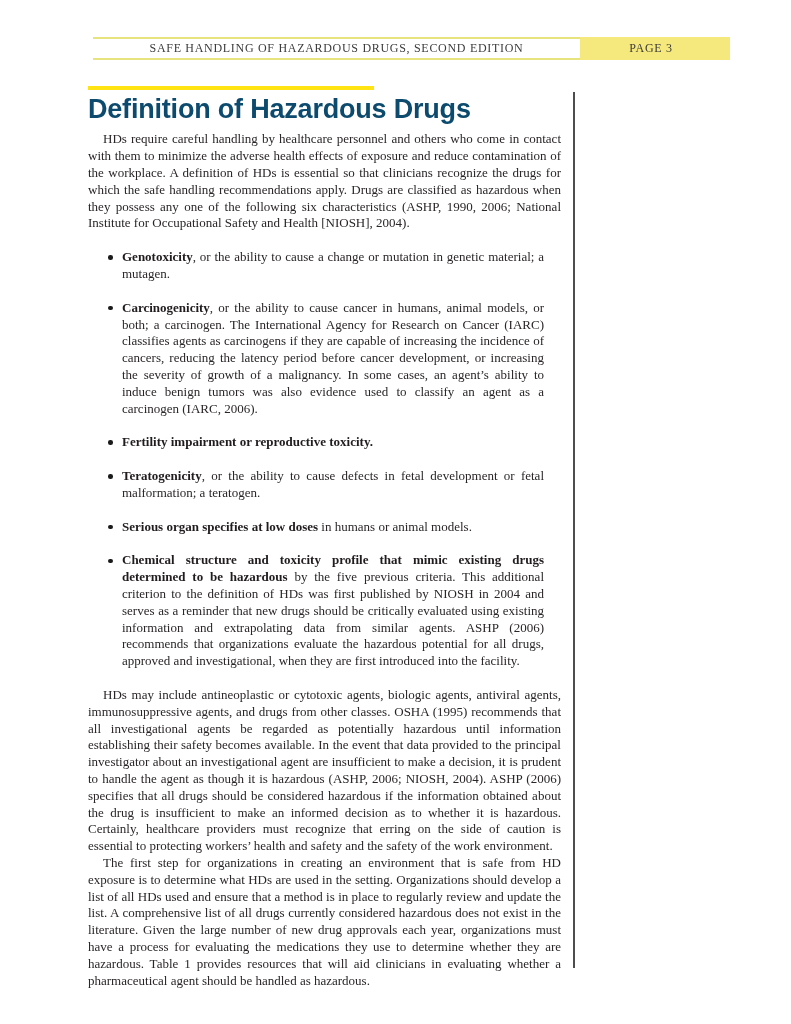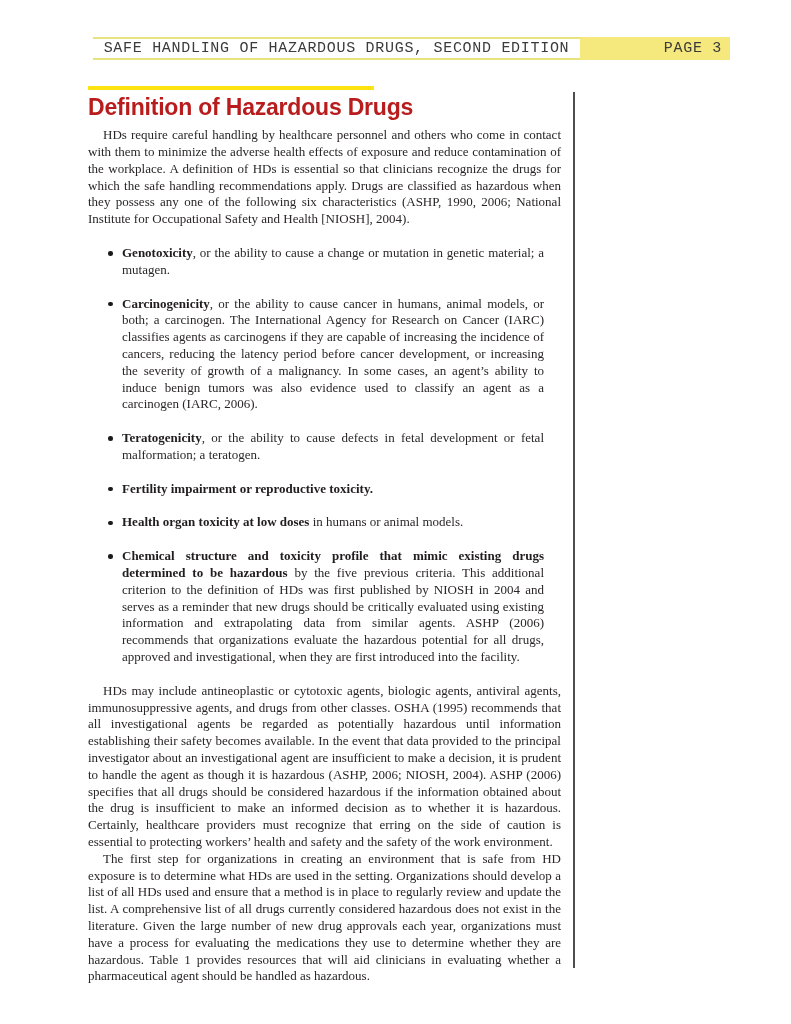--- a/index.html
+++ b/index.html
@@ -30,32 +30,32 @@
     flex: 1;
     border-top: 2px solid #e8e47d;
     border-bottom: 2px solid #e8e47d;
     display: flex;
     align-items: center;
     justify-content: center;
     background: #ffffff;
   }
   .header-title-cell span,
   .page-badge span {
-    font-family: Liberation Mono, monospace;
-    font-size: 15px;
+    font-family: Liberation Serif, serif;
+    font-size: 12px;
     letter-spacing: 0.7px;
     color: #3b3b3b;
     white-space: nowrap;
   }
   .page-badge {
     width: 150px;
     background: #f5e87c;
     display: flex;
     align-items: center;
-    justify-content: flex-end;
+    justify-content: center;
     padding-right: 8px;
     box-sizing: border-box;
   }
 
   
   .vertical-rule {
     position: absolute;
     left: 573px;
     top: 92px;
     width: 1.5px;
@@ -71,24 +71,24 @@
     width: 473px;
   }
   .accent-bar {
     width: 286px;
     height: 4px;
     background: #ffe312;
     margin: 0 0 5px 0;
   }
   h1.section-heading {
     font-family: "Liberation Sans", sans-serif;
-    font-size: 23px;
+    font-size: 27px;
     font-weight: bold;
     letter-spacing: -0.2px;
-    color: #b91c1c;
+    color: #0c4a6e;
     margin: 0 0 8px 0;
     line-height: 1.05;
   }
   .bodytext {
     font-size: 13px;
     line-height: 16.8px;
     text-align: justify;
   }
   .bodytext p {
     margin: 0;
@@ -137,22 +137,22 @@
 <main class="content">
   <div class="accent-bar"></div>
   <h1 class="section-heading">Definition of Hazardous Drugs</h1>
 
   <div class="bodytext">
     <p class="indent">HDs require careful handling by healthcare personnel and others who come in contact with them to minimize the adverse health effects of exposure and reduce contamination of the workplace. A definition of HDs is essential so that clinicians recognize the drugs for which the safe handling recommendations apply. Drugs are classified as hazardous when they possess any one of the following six characteristics (ASHP, 1990, 2006; National Institute for Occupational Safety and Health [NIOSH], 2004).</p>
 
     <ul class="hd-criteria">
       <li><span class="bdot"></span><b>Genotoxicity</b><span>, or the ability to cause a change or mutation in genetic material; a mutagen.</span></li>
       <li><span class="bdot"></span><b>Carcinogenicity</b><span>, or the ability to cause cancer in humans, animal models, or both; a carcinogen. The International Agency for Research on Cancer (IARC) classifies agents as carcinogens if they are capable of increasing the incidence of cancers, reducing the latency period before cancer development, or increasing the severity of growth of a malignancy. In some cases, an agent’s ability to induce benign tumors was also evidence used to classify an agent as a carcinogen (IARC, 2006).</span></li>
+      <li><span class="bdot"></span><b>Fertility impairment or reproductive toxicity.</b><span></span></li>
       <li><span class="bdot"></span><b>Teratogenicity</b><span>, or the ability to cause defects in fetal development or fetal malformation; a teratogen.</span></li>
-      <li><span class="bdot"></span><b>Fertility impairment or reproductive toxicity.</b><span></span></li>
-      <li><span class="bdot"></span><b>Health organ toxicity at low doses</b><span> in humans or animal models.</span></li>
+      <li><span class="bdot"></span><b>Serious organ specifies at low doses</b><span> in humans or animal models.</span></li>
       <li><span class="bdot"></span><b>Chemical structure and toxicity profile that mimic existing drugs determined to be hazardous</b><span> by the five previous criteria. This additional criterion to the definition of HDs was first published by NIOSH in 2004 and serves as a reminder that new drugs should be critically evaluated using existing information and extrapolating data from similar agents. ASHP (2006) recommends that organizations evaluate the hazardous potential for all drugs, approved and investigational, when they are first introduced into the facility.</span></li>
     </ul>
 
     <p class="indent">HDs may include antineoplastic or cytotoxic agents, biologic agents, antiviral agents, immunosuppressive agents, and drugs from other classes. OSHA (1995) recommends that all investigational agents be regarded as potentially hazardous until information establishing their safety becomes available. In the event that data provided to the principal investigator about an investigational agent are insufficient to make a decision, it is prudent to handle the agent as though it is hazardous (ASHP, 2006; NIOSH, 2004). ASHP (2006) specifies that all drugs should be considered hazardous if the information obtained about the drug is insufficient to make an informed decision as to whether it is hazardous. Certainly, healthcare providers must recognize that erring on the side of caution is essential to protecting workers’ health and safety and the safety of the work environment.</p>
     <p class="indent">The first step for organizations in creating an environment that is safe from HD exposure is to determine what HDs are used in the setting. Organizations should develop a list of all HDs used and ensure that a method is in place to regularly review and update the list. A comprehensive list of all drugs currently considered hazardous does not exist in the literature. Given the large number of new drug approvals each year, organizations must have a process for evaluating the medications they use to determine whether they are hazardous. Table 1 provides resources that will aid clinicians in evaluating whether a pharmaceutical agent should be handled as hazardous.</p>
   </div>
 </main>
 
 </body></html>

